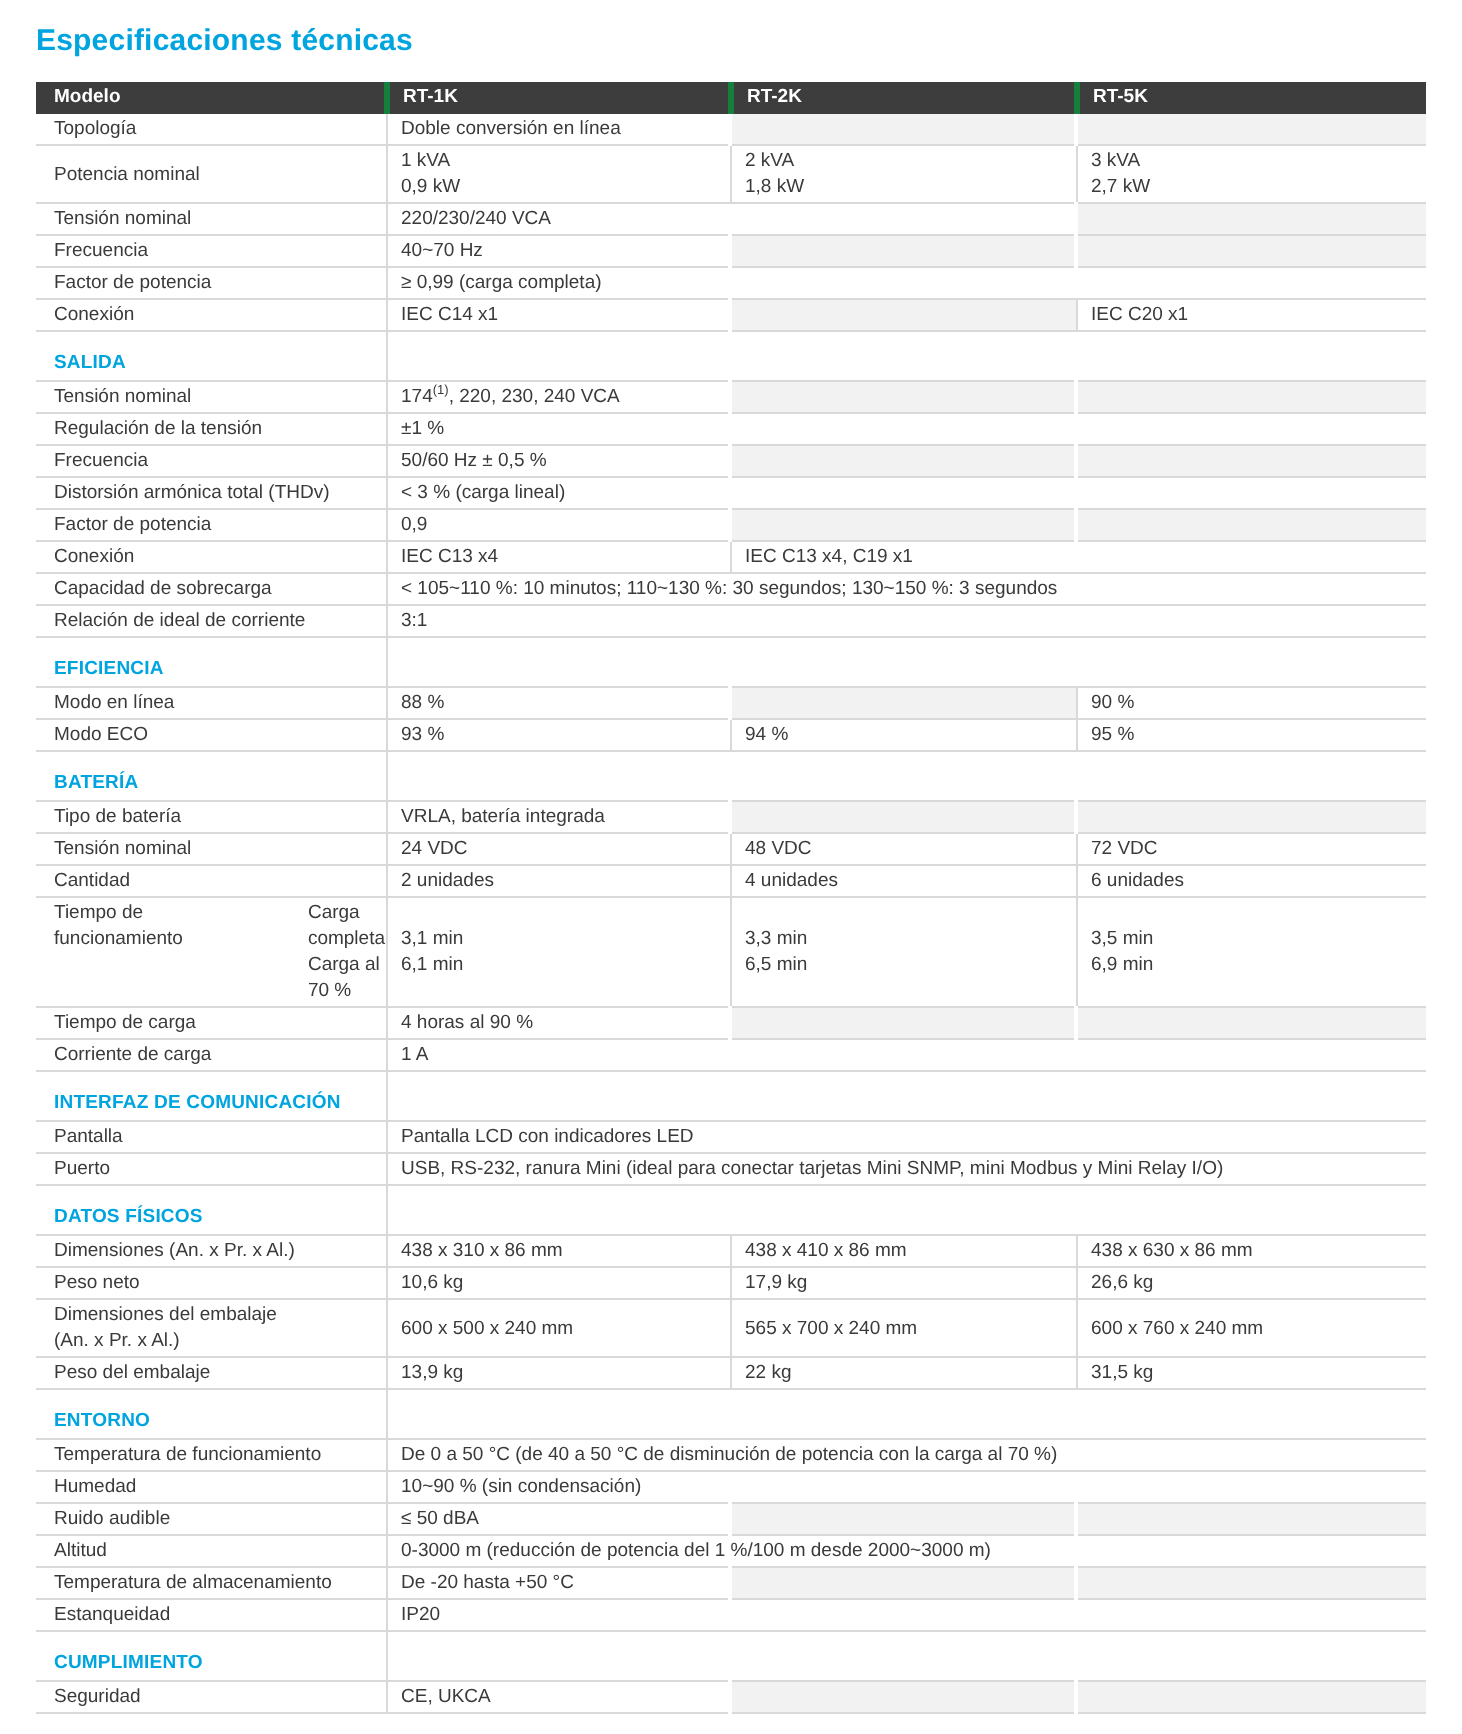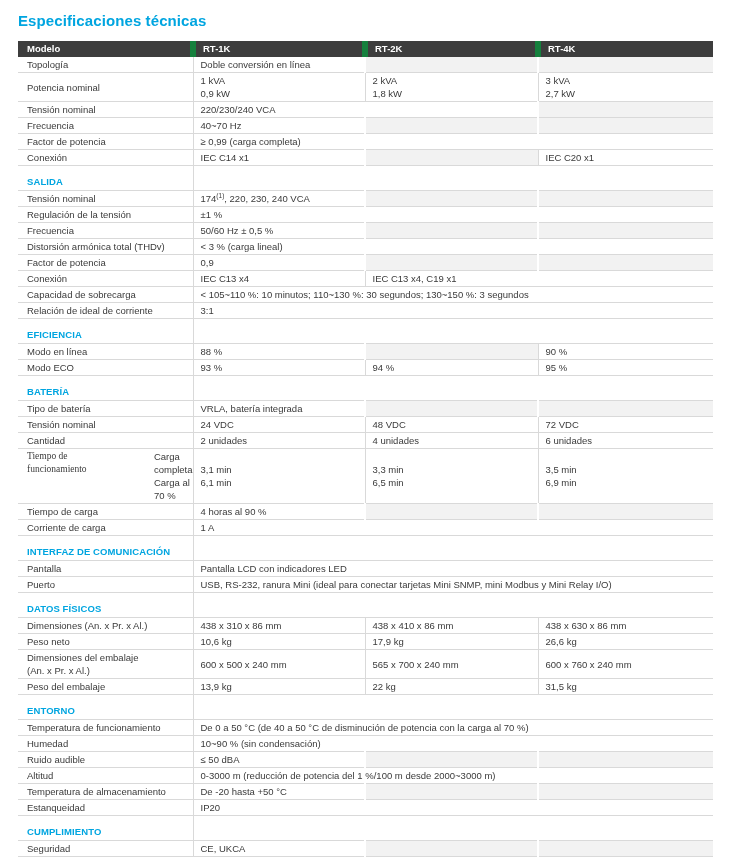--- a/index.html
+++ b/index.html
@@ -20,31 +20,31 @@
     margin:0 0 12px 0;letter-spacing:0.1px;
   }
   table.spec-table{
     width:695px;border-collapse:collapse;table-layout:fixed;
   }
   table.spec-table td{vertical-align:middle;}
   thead td{
     background:var(--hbg);color:#fff;font-weight:bold;
     font-size:9.5px;line-height:12px;padding:2px 8px 2px 9px;height:11px;
   }
-  thead td + td{border-left:6px solid #15803d;padding-left:7px;}
+  thead td + td{border-left:3px solid #15803d;padding-left:7px;}
   tbody td{
     border-bottom:1px solid var(--border);
     font-size:9.5px;line-height:13px;padding:1px 4px 1px 9px;height:12px;
   }
   td.value-cell{border-left:1px solid var(--border);padding:1px 4px 1px 7px;}
   td.value-cell.shaded{background:var(--shade);border-left:2px solid #fff;}
   td.label-cell{padding-left:9px;}
   td.label-cell.has-sub{padding:1px 0 1px 9px;}
   .lbl-flex{display:flex;align-items:flex-start;}
-  .label-main{width:86px;font-family:Liberation Serif, serif;}
+  .label-main{width:86px;}
   .sub-col{flex:1;margin-left:48px;}
   .vline,.sub-line,.lbl-line{line-height:13px;}
   td.section-label{
     color:var(--accent);font-weight:bold;font-size:9.5px;
     padding:9px 4px 2px 9px;letter-spacing:0.1px;
   }
   td.section-rest{border-left:1px solid var(--border);}
   sup.fnref{font-size:6.5px;vertical-align:super;line-height:0;}
 </style>
 </head>
@@ -58,21 +58,21 @@
       <col style="width:175px">
         <col style="width:172px">
         <col style="width:173px">
         <col style="width:175px">
     </colgroup>
     <thead>
       <tr id="header-row">
           <td class="hcell">Modelo</td>
           <td class="hcell">RT-1K</td>
           <td class="hcell">RT-2K</td>
-          <td class="hcell">RT-4K</td>
+          <td class="hcell">RT-5K</td>
         </tr>
     </thead>
     <tbody id="spec-tbody">
         <tr class="data-row">
           <td class="label-cell">Topología</td>
           <td class="value-cell" colspan="1">
             <div class="vline">Doble conversión en línea</div>
           </td>
           <td class="value-cell shaded" colspan="1"></td>
           <td class="value-cell shaded" colspan="1"></td>

